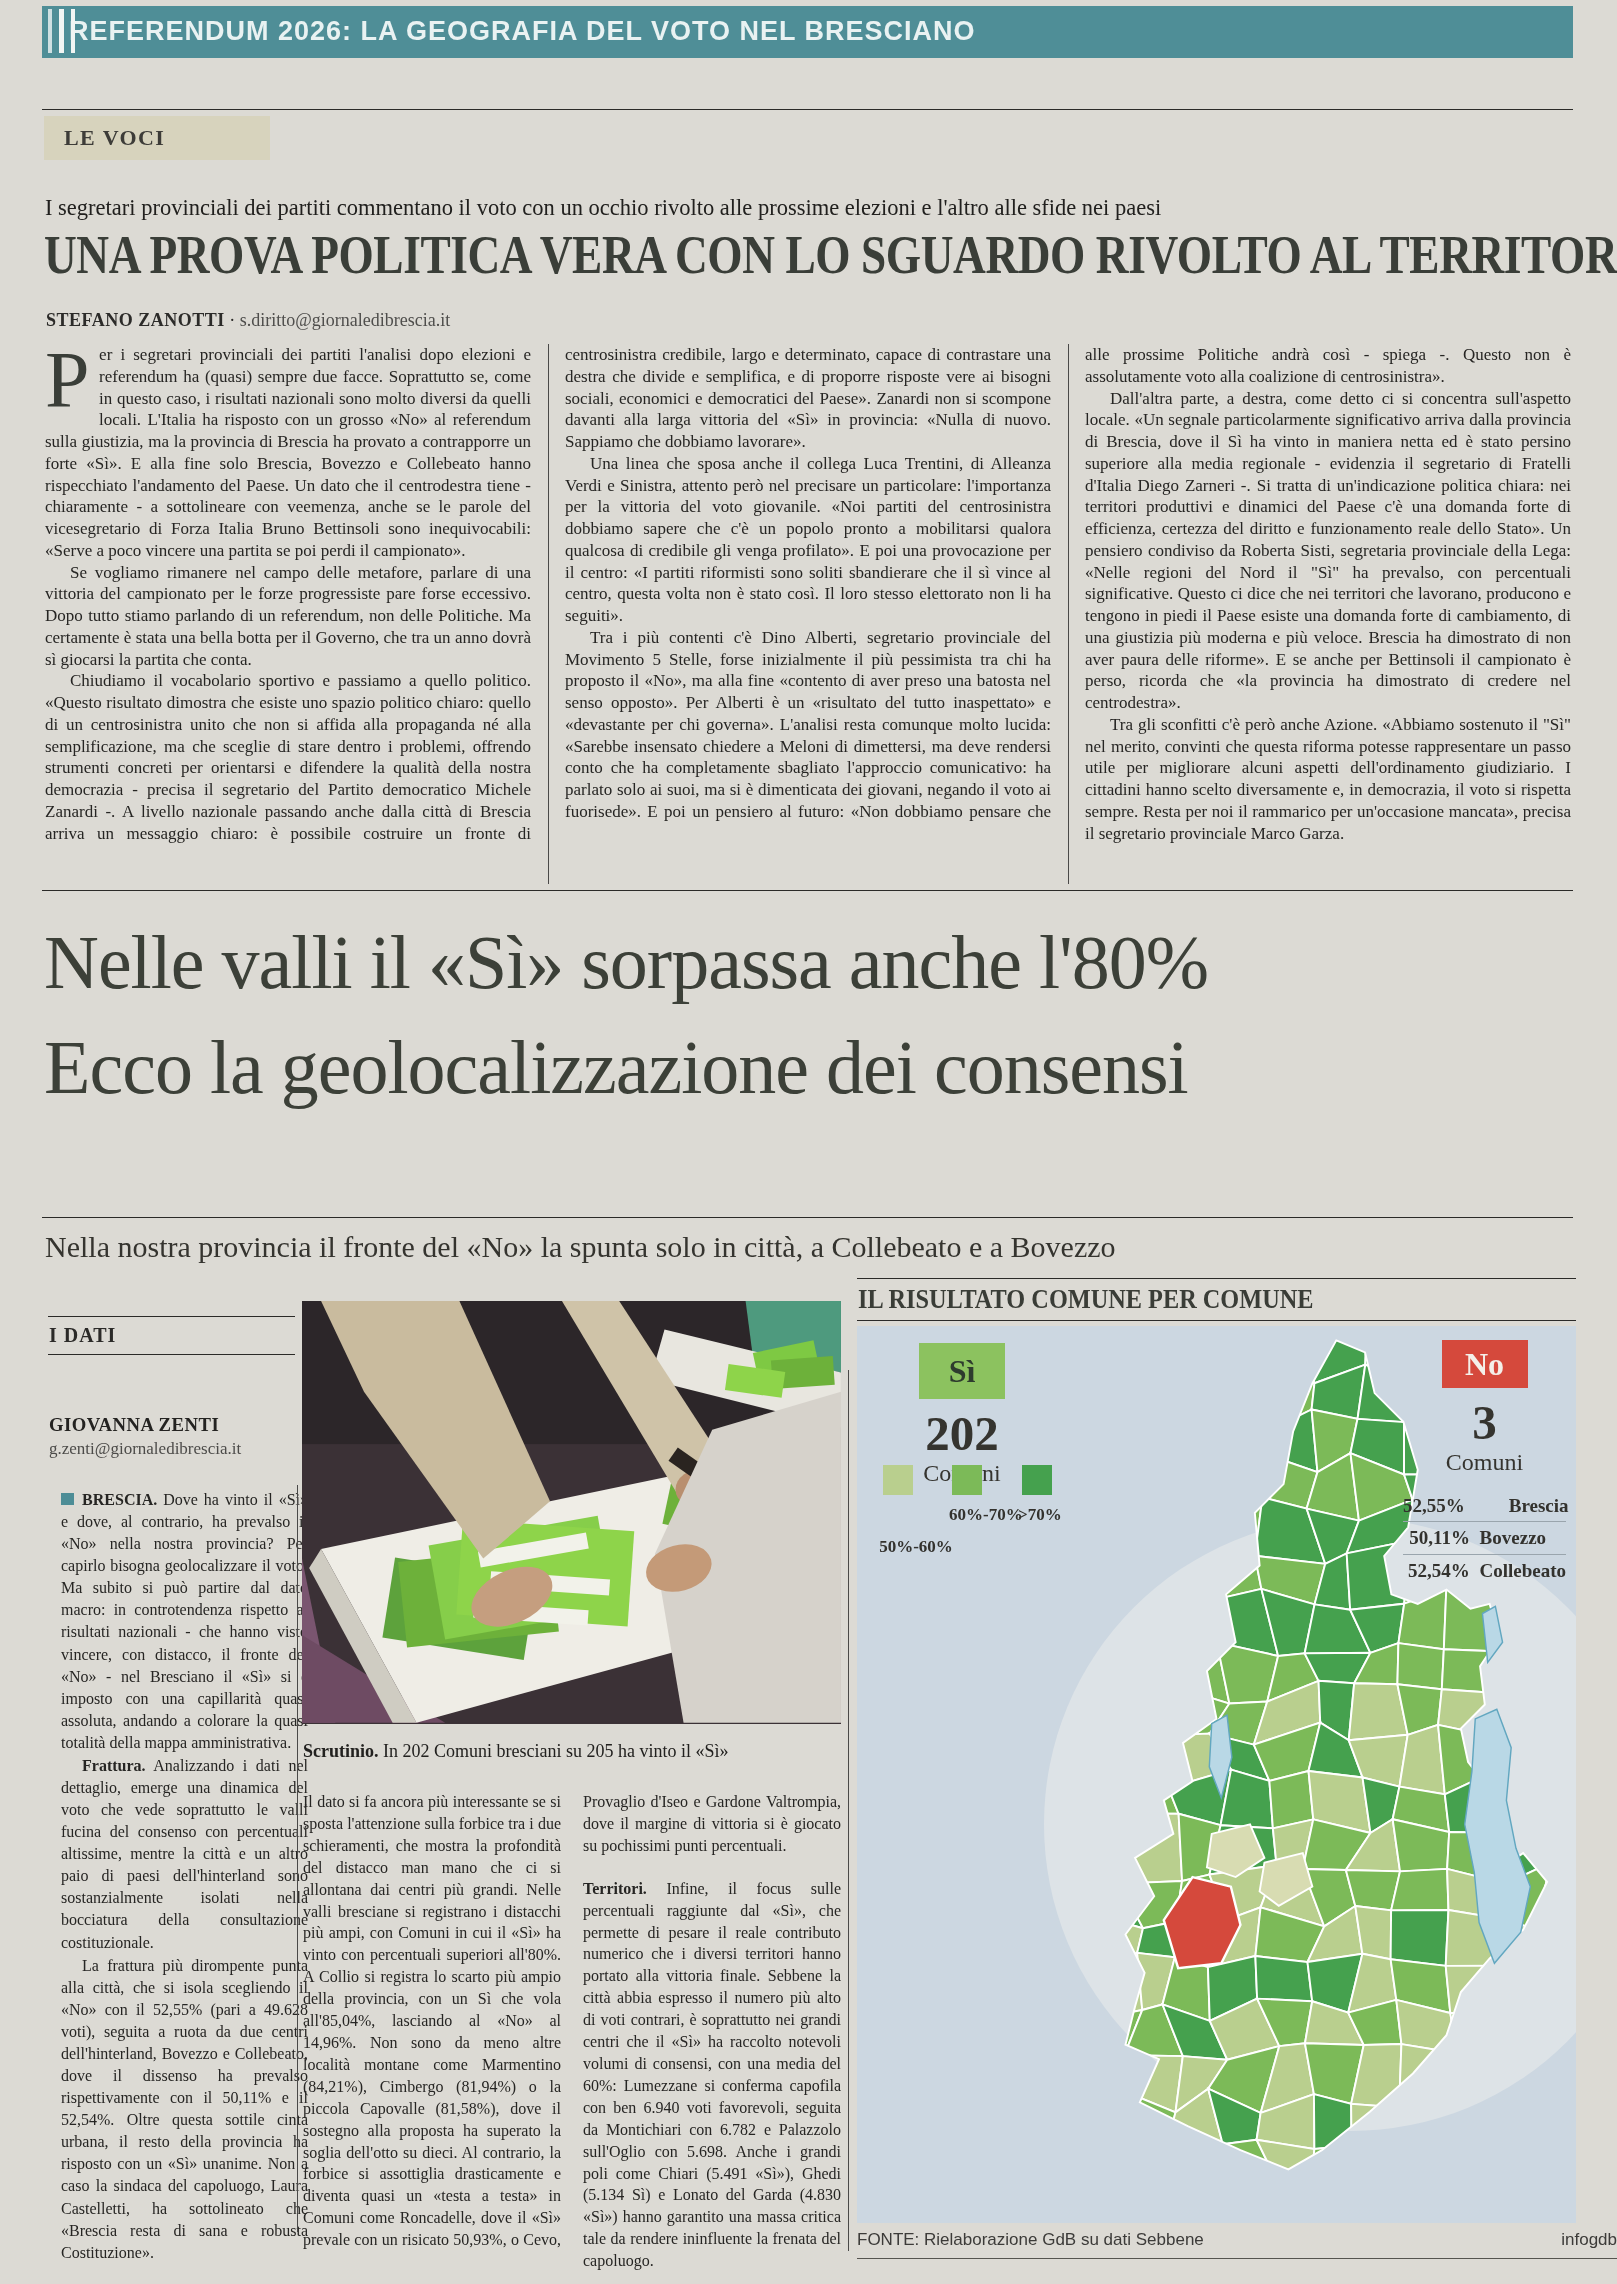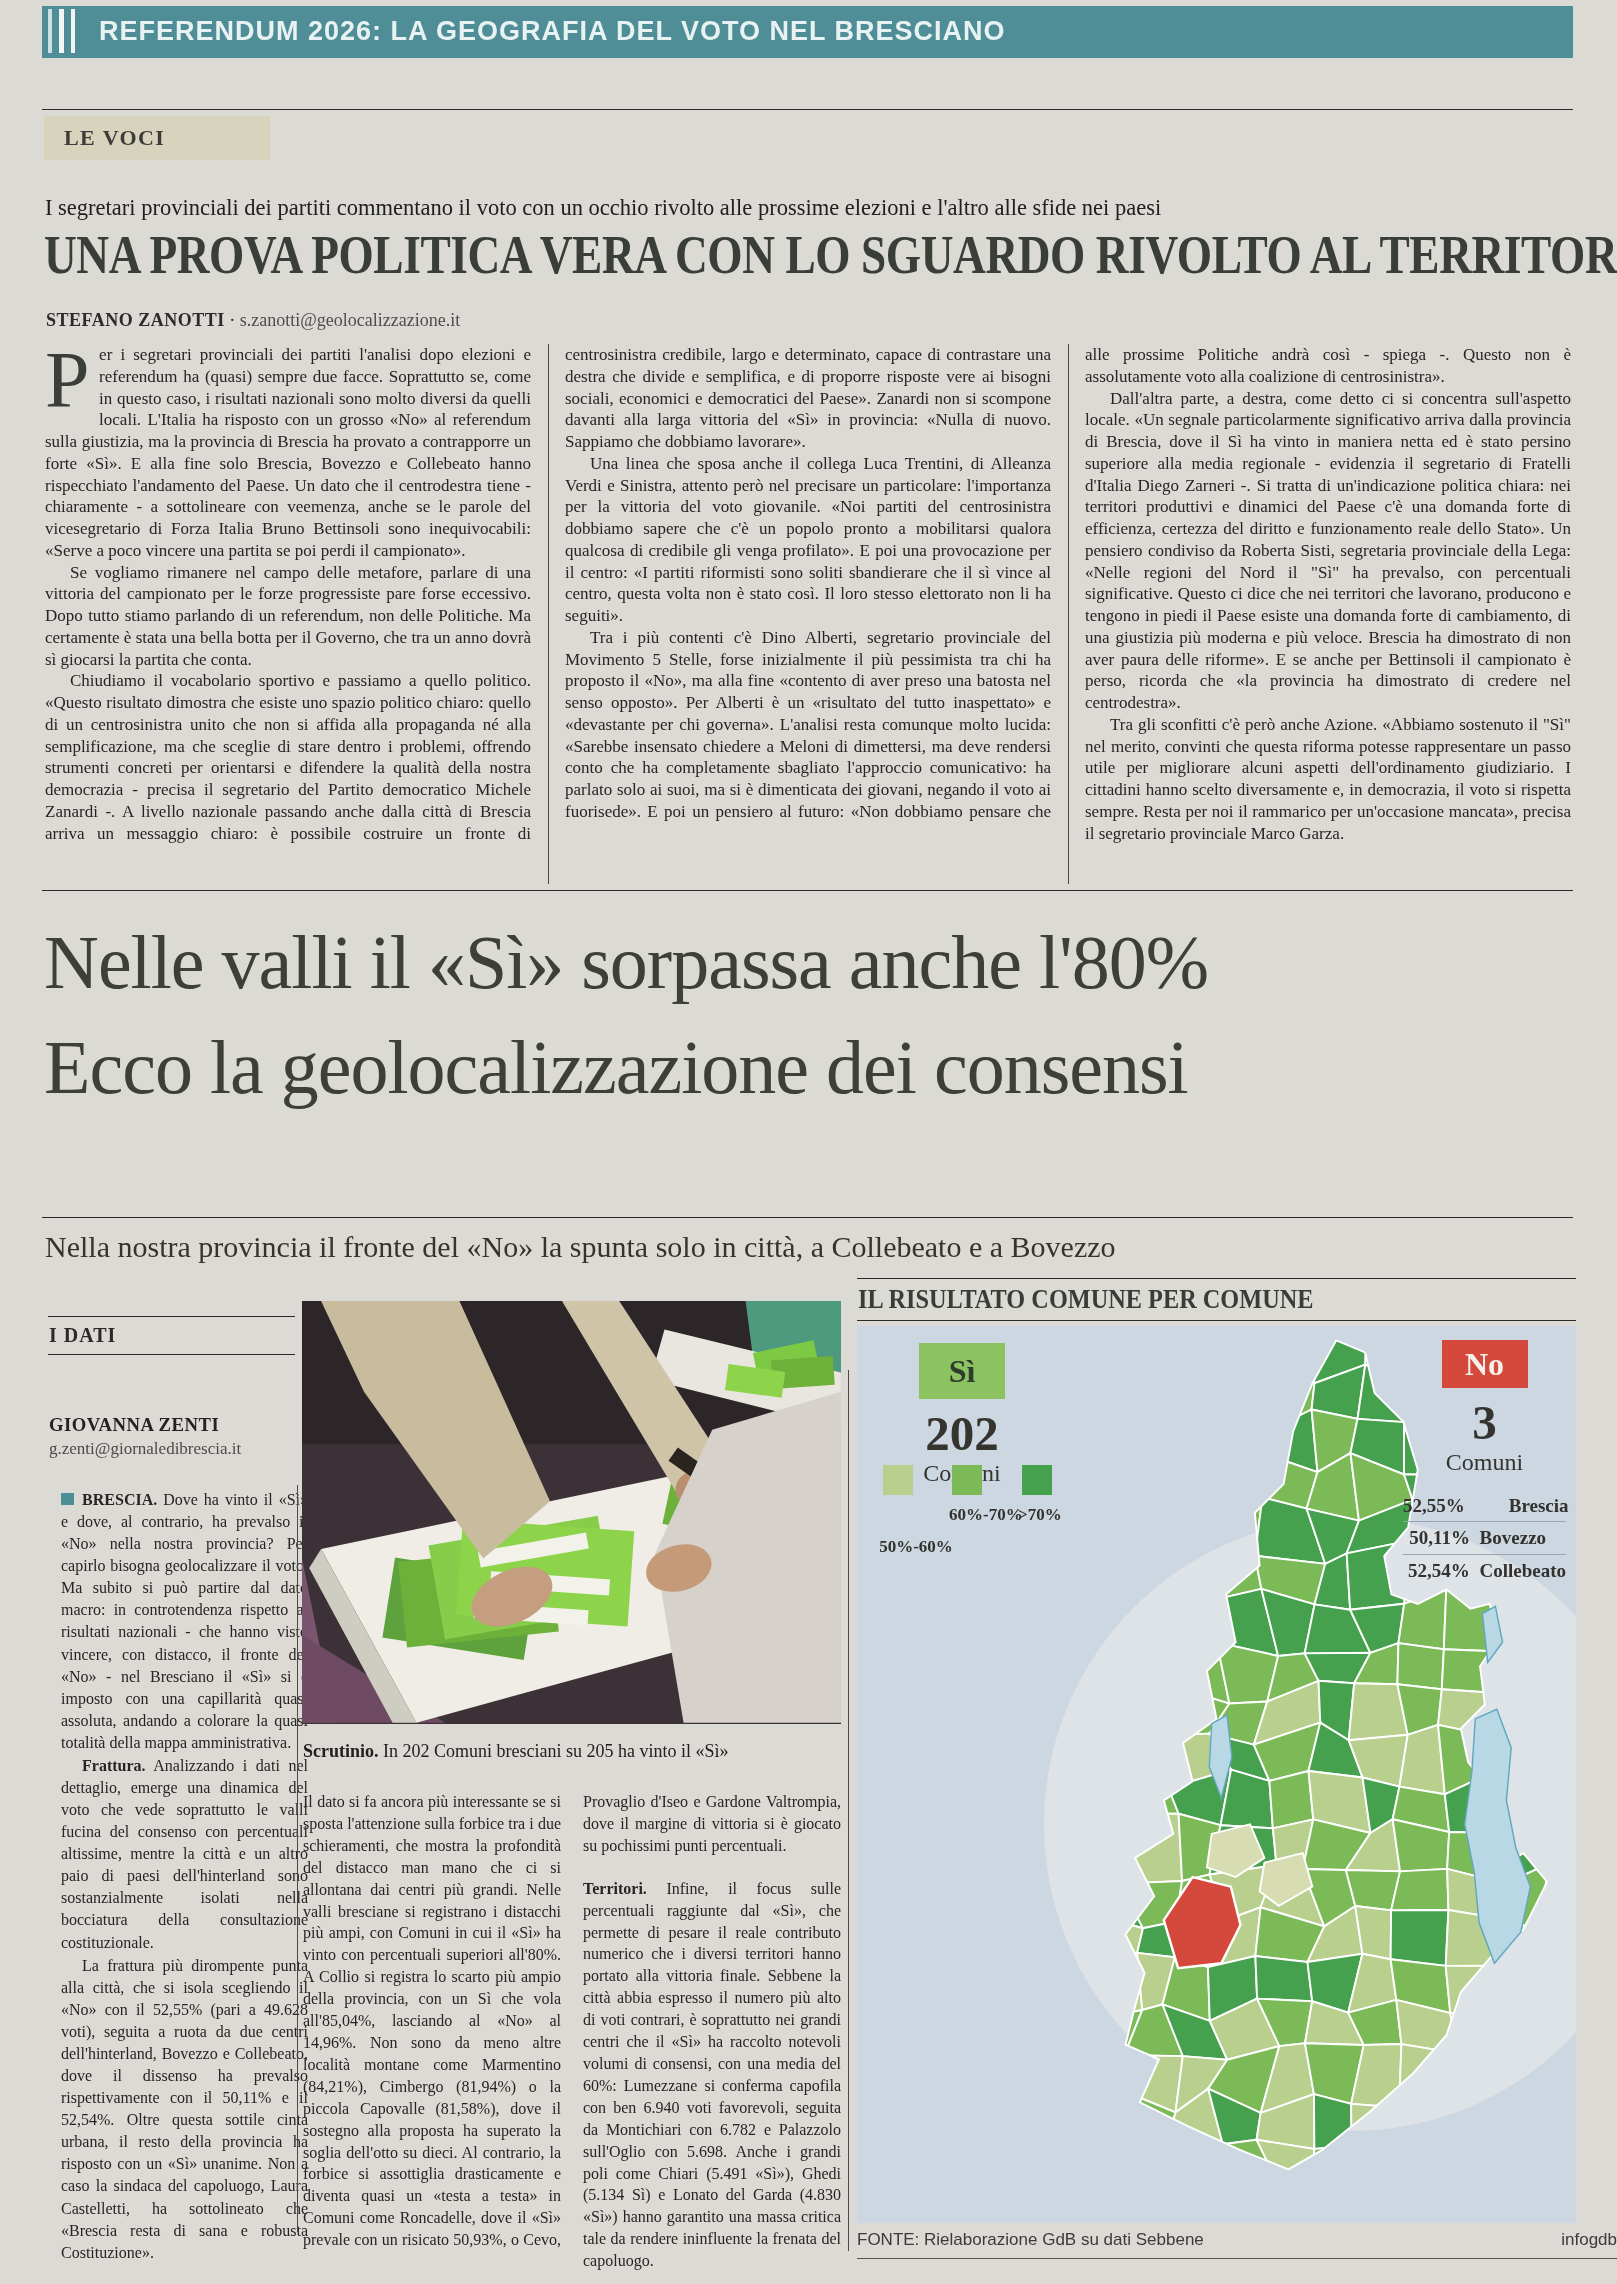--- a/index.html
+++ b/index.html
@@ -14,21 +14,21 @@
 
   
   .banner{
     position:absolute;left:42px;top:5.7px;width:1531px;height:52px;
     display:flex;align-items:center;
     font-family:"Liberation Sans","DejaVu Sans",sans-serif;
     font-weight:bold;font-size:27px;letter-spacing:1px;color:#e9f2f2;
   }
   .banner-stripes{position:absolute;left:5.7px;top:3.8px;height:44px;width:38px;}
   .banner-stripes i{position:absolute;top:0;bottom:0;width:4.8px;}
-  .banner-text{padding-left:57px;white-space:nowrap;}
+  .banner-text{padding-left:27px;white-space:nowrap;}
 
   
   .levoci{
     position:absolute;left:44px;top:116px;width:226px;height:44px;
     background:#d7d3bd;display:flex;align-items:center;padding-left:20px;box-sizing:border-box;
     font-weight:bold;font-size:22px;letter-spacing:1.4px;color:#3d3c38;
   }
 
   .kicker{position:absolute;left:45px;top:195px;width:1533px;font-size:22.5px;color:#21201e;}
 
@@ -150,21 +150,21 @@
 
 <div class="kicker">I segretari provinciali dei partiti commentano il voto con un occhio rivolto alle prossime elezioni e l'altro alle sfide nei paesi</div>
 
 <div class="headline1">
   <span class="squeeze">UNA PROVA POLITICA VERA CON LO SGUARDO RIVOLTO AL TERRITORIO</span>
 </div>
 
 <div class="byline1">
   <span class="bname">STEFANO ZANOTTI</span>
   <span> · </span>
-  <span class="bmail">s.zanotti@geolocalizzazione.it</span>
+  <span class="bmail">s.diritto@giornaledibrescia.it</span>
 </div>
 
 <div class="article-top" id="article-top">
     <p><span class="dropcap">P</span>er i segretari provinciali dei partiti l'analisi dopo elezioni e referendum ha (quasi) sempre due facce. Soprattutto se, come in questo caso, i risultati nazionali sono molto diversi da quelli locali. L'Italia ha risposto con un grosso «No» al referendum sulla giustizia, ma la provincia di Brescia ha provato a contrapporre un forte «Sì». E alla fine solo Brescia, Bovezzo e Collebeato hanno rispecchiato l'andamento del Paese. Un dato che il centrodestra tiene - chiaramente - a sottolineare con veemenza, anche se le parole del vicesegretario di Forza Italia Bruno Bettinsoli sono inequivocabili: «Serve a poco vincere una partita se poi perdi il campionato».</p>
     <p>Se vogliamo rimanere nel campo delle metafore, parlare di una vittoria del campionato per le forze progressiste pare forse eccessivo. Dopo tutto stiamo parlando di un referendum, non delle Politiche. Ma certamente è stata una bella botta per il Governo, che tra un anno dovrà sì giocarsi la partita che conta.</p>
     <p>Chiudiamo il vocabolario sportivo e passiamo a quello politico. «Questo risultato dimostra che esiste uno spazio politico chiaro: quello di un centrosinistra unito che non si affida alla propaganda né alla semplificazione, ma che sceglie di stare dentro i problemi, offrendo strumenti concreti per orientarsi e difendere la qualità della nostra democrazia - precisa il segretario del Partito democratico Michele Zanardi -. A livello nazionale passando anche dalla città di Brescia arriva un messaggio chiaro: è possibile costruire un fronte di centrosinistra credibile, largo e determinato, capace di contrastare una destra che divide e semplifica, e di proporre risposte vere ai bisogni sociali, economici e democratici del Paese». Zanardi non si scompone davanti alla larga vittoria del «Sì» in provincia: «Nulla di nuovo. Sappiamo che dobbiamo lavorare».</p>
     <p>Una linea che sposa anche il collega Luca Trentini, di Alleanza Verdi e Sinistra, attento però nel precisare un particolare: l'importanza per la vittoria del voto giovanile. «Noi partiti del centrosinistra dobbiamo sapere che c'è un popolo pronto a mobilitarsi qualora qualcosa di credibile gli venga profilato». E poi una provocazione per il centro: «I partiti riformisti sono soliti sbandierare che il sì vince al centro, questa volta non è stato così. Il loro stesso elettorato non li ha seguiti».</p>
     <p>Tra i più contenti c'è Dino Alberti, segretario provinciale del Movimento 5 Stelle, forse inizialmente il più pessimista tra chi ha proposto il «No», ma alla fine «contento di aver preso una batosta nel senso opposto». Per Alberti è un «risultato del tutto inaspettato» e «devastante per chi governa». L'analisi resta comunque molto lucida: «Sarebbe insensato chiedere a Meloni di dimettersi, ma deve rendersi conto che ha completamente sbagliato l'approccio comunicativo: ha parlato solo ai suoi, ma si è dimenticata dei giovani, negando il voto ai fuorisede». E poi un pensiero al futuro: «Non dobbiamo pensare che alle prossime Politiche andrà così - spiega -. Questo non è assolutamente voto alla coalizione di centrosinistra».</p>
     <p>Dall'altra parte, a destra, come detto ci si concentra sull'aspetto locale. «Un segnale particolarmente significativo arriva dalla provincia di Brescia, dove il Sì ha vinto in maniera netta ed è stato persino superiore alla media regionale - evidenzia il segretario di Fratelli d'Italia Diego Zarneri -. Si tratta di un'indicazione politica chiara: nei territori produttivi e dinamici del Paese c'è una domanda forte di efficienza, certezza del diritto e funzionamento reale dello Stato». Un pensiero condiviso da Roberta Sisti, segretaria provinciale della Lega: «Nelle regioni del Nord il "Sì" ha prevalso, con percentuali significative. Questo ci dice che nei territori che lavorano, producono e tengono in piedi il Paese esiste una domanda forte di cambiamento, di una giustizia più moderna e più veloce. Brescia ha dimostrato di non aver paura delle riforme». E se anche per Bettinsoli il campionato è perso, ricorda che «la provincia ha dimostrato di credere nel centrodestra».</p>
     <p>Tra gli sconfitti c'è però anche Azione. «Abbiamo sostenuto il "Sì" nel merito, convinti che questa riforma potesse rappresentare un passo utile per migliorare alcuni aspetti dell'ordinamento giudiziario. I cittadini hanno scelto diversamente e, in democrazia, il voto si rispetta sempre. Resta per noi il rammarico per un'occasione mancata», precisa il segretario provinciale Marco Garza.</p>

